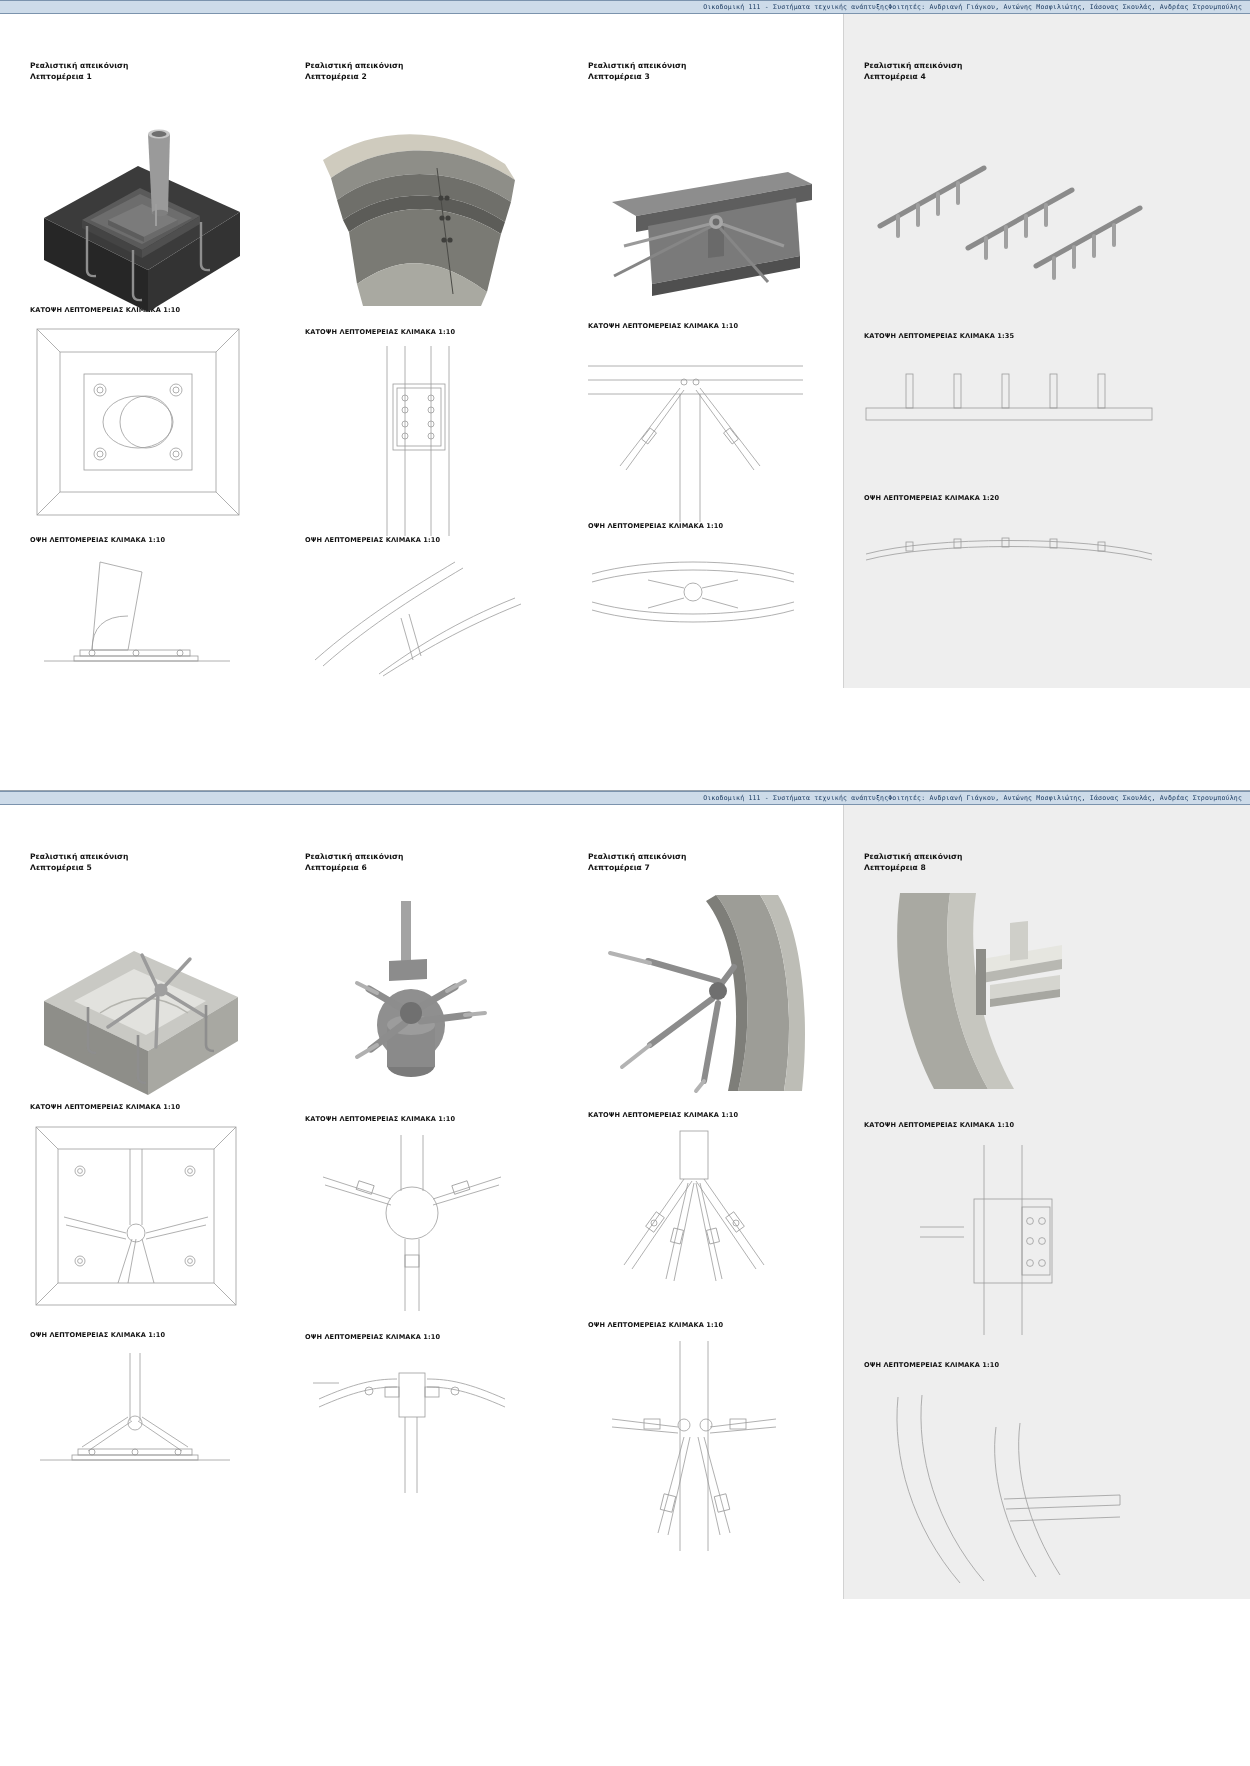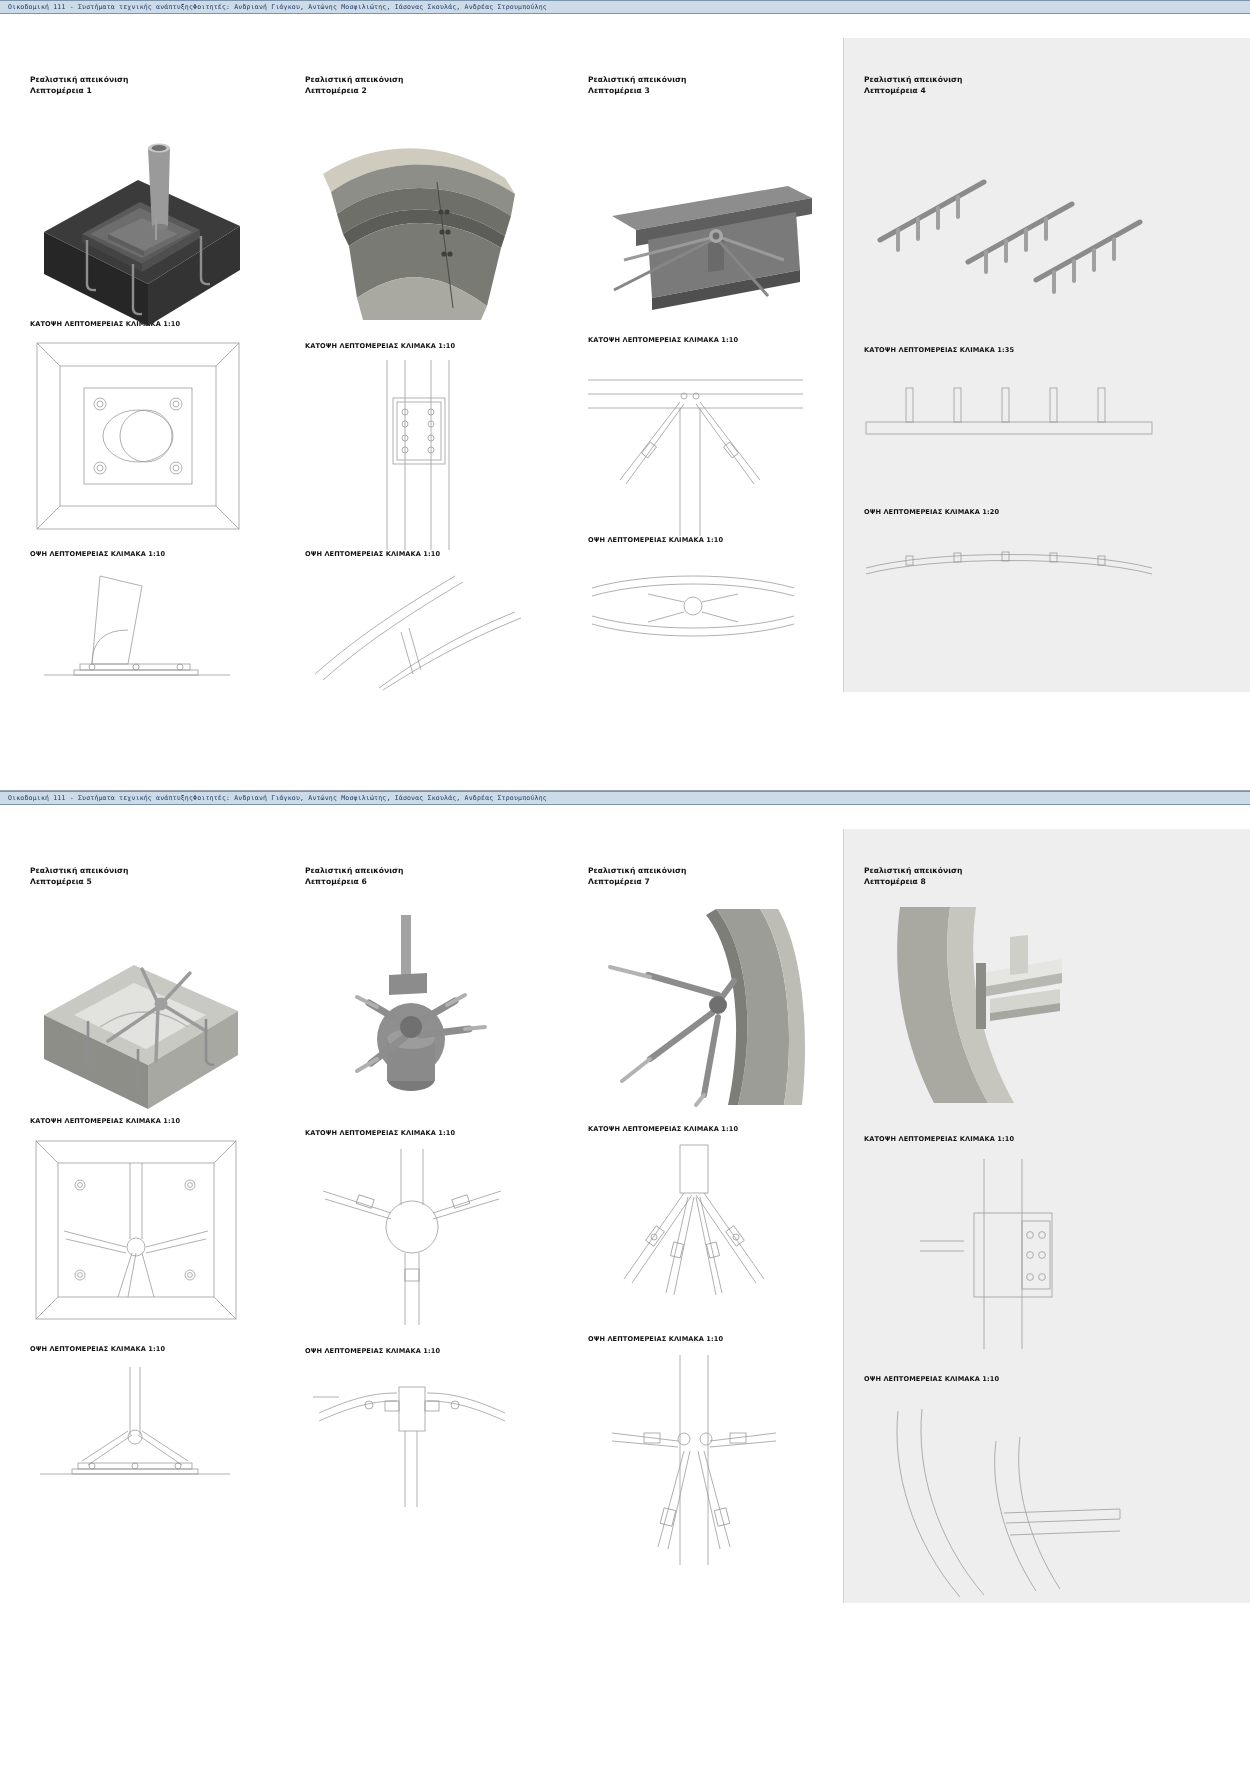--- a/index.html
+++ b/index.html
@@ -23,21 +23,21 @@
   .sheet-2 { height: 976px; }
 
   
   .titlebar {
     height: 14px;
     background: #cddbe9;
     border-top: 1px solid #7b93ad;
     border-bottom: 1px solid #7b93ad;
     display: flex;
     align-items: center;
-    justify-content: flex-start;
+    justify-content: flex-end;
     padding: 0 8px;
     box-sizing: border-box;
   }
   .titlebar .tb-left,
   .titlebar .tb-right {
     font-family: "DejaVu Sans Mono", "Liberation Mono", monospace;
     font-size: 6.5px;
     letter-spacing: 0.2px;
     color: #15355c;
     white-space: nowrap;
@@ -45,23 +45,22 @@
 
   
   .cols {
     display: flex;
     width: 1250px;
     box-sizing: border-box;
   }
   .col {
     width: 281px;
     box-sizing: border-box;
-    padding: 2px 10px;
+    padding: 12px 10px;
     position: relative;
-    margin-top: 24px;
   }
   .col.col-1 { width: 281px; padding-left: 30px; }
   .col.col-2 { width: 281px; padding-left: 24px; }
   .col.col-3 { width: 281px; padding-left: 26px; }
   .col.col-4 {
     width: 407px;
     padding-left: 20px;
     background: #eeeeee;
     border-left: 1px solid #d2d2d2;
   }

